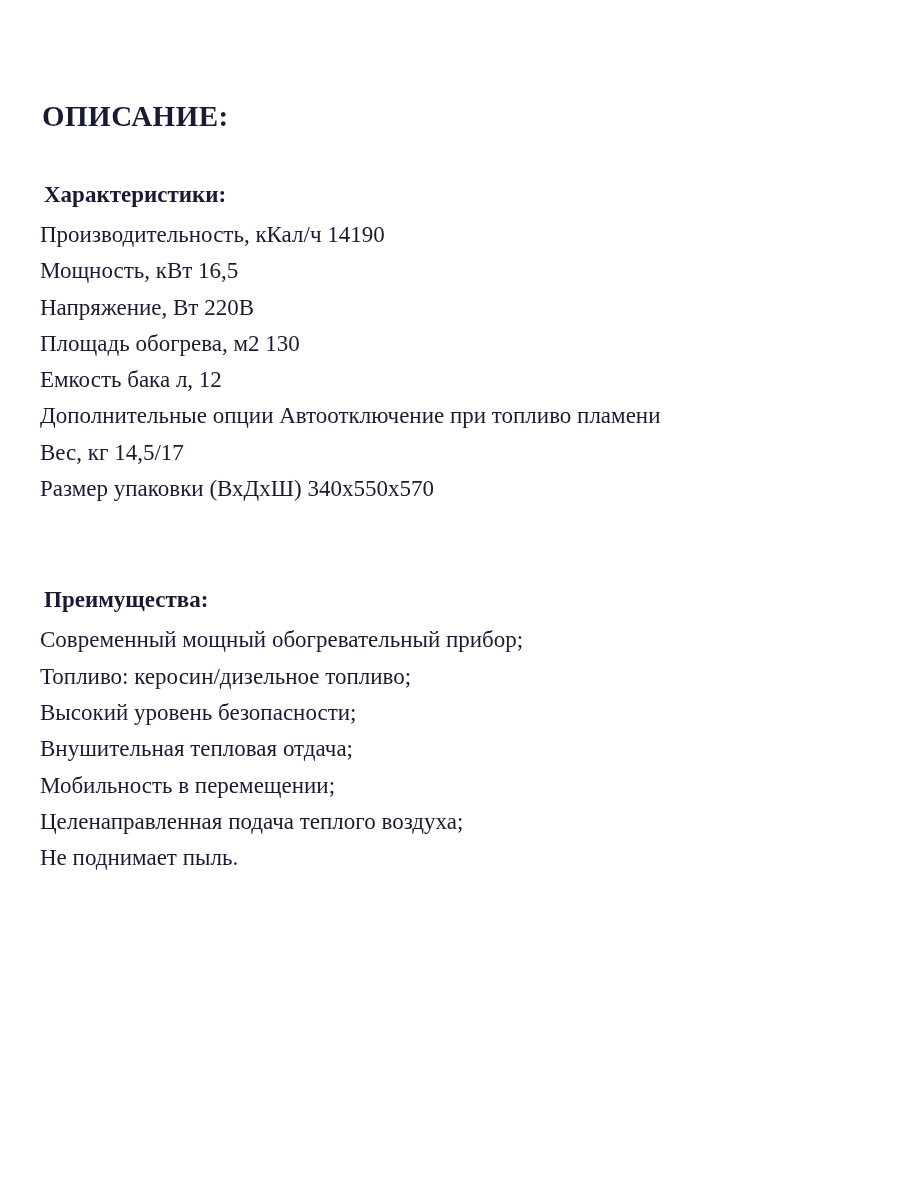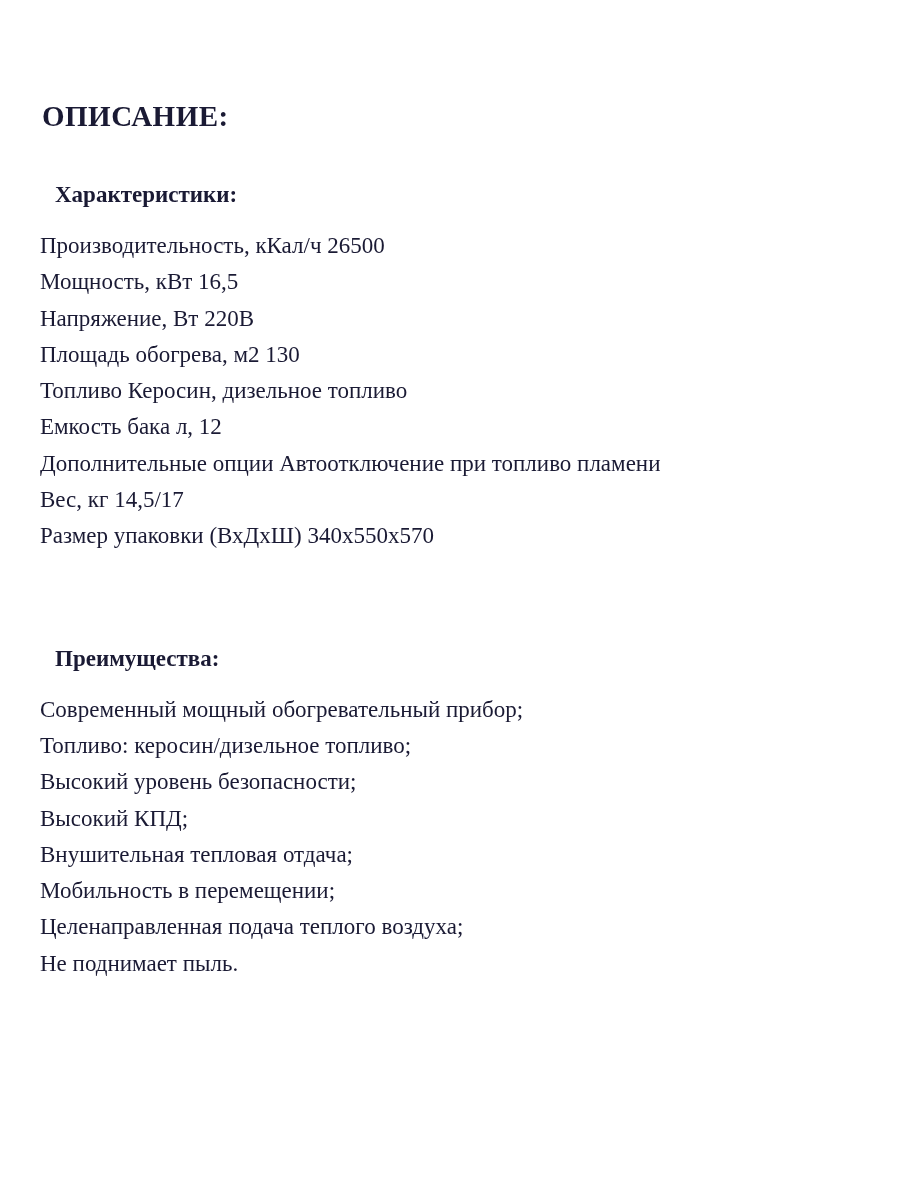--- a/index.html
+++ b/index.html
@@ -20,21 +20,21 @@
   }
   .page-title {
     font-size: 29px;
     font-weight: bold;
     letter-spacing: 0.5px;
     margin: 0 0 44px 2px;
   }
   .section-heading {
     font-size: 23px;
     font-weight: bold;
-    margin: 15px;
+    margin: 4px;
     line-height: 36px;
   }
   .spec-list, .adv-list {
     margin: 0;
     padding: 0;
     list-style: none;
   }
   .line {
     font-size: 23px;
     line-height: 36.3px;
@@ -48,29 +48,28 @@
 <body>
 
 <div class="page">
 
   <h1 class="page-title">ОПИСАНИЕ:</h1>
 
   <section>
     <h2 class="section-heading">Характеристики:</h2>
     <ul class="spec-list">
 
-        <li class="line">Производительность, кКал/ч 26500</li>
+        <li class="line">Производительность, кКал/ч 14190</li>
 
         <li class="line">Мощность, кВт 16,5</li>
 
         <li class="line">Напряжение, Вт 220В</li>
 
         <li class="line">Площадь обогрева, м2 130</li>
 
-        <li class="line">Топливо Керосин, дизельное топливо</li>
 
         <li class="line">Емкость бака л, 12</li>
 
         <li class="line">Дополнительные опции Автоотключение при топливо пламени</li>
 
         <li class="line">Вес, кг 14,5/17</li>
 
         <li class="line">Размер упаковки (ВхДхШ) 340х550х570</li>
       </ul>
   </section>
@@ -82,21 +81,20 @@
     <ul class="adv-list">
 
         <li class="line">Современный мощный обогревательный прибор;</li>
 
         <li class="line">Топливо: керосин/дизельное топливо;</li>
 
 
         <li class="line">Высокий уровень безопасности;</li>
 
 
-        <li class="line">Высокий КПД;</li>
 
 
         <li class="line">Внушительная тепловая отдача;</li>
 
         <li class="line">Мобильность в перемещении;</li>
 
 
         <li class="line">Целенаправленная подача теплого воздуха;</li>
 
         <li class="line">Не поднимает пыль.</li>

